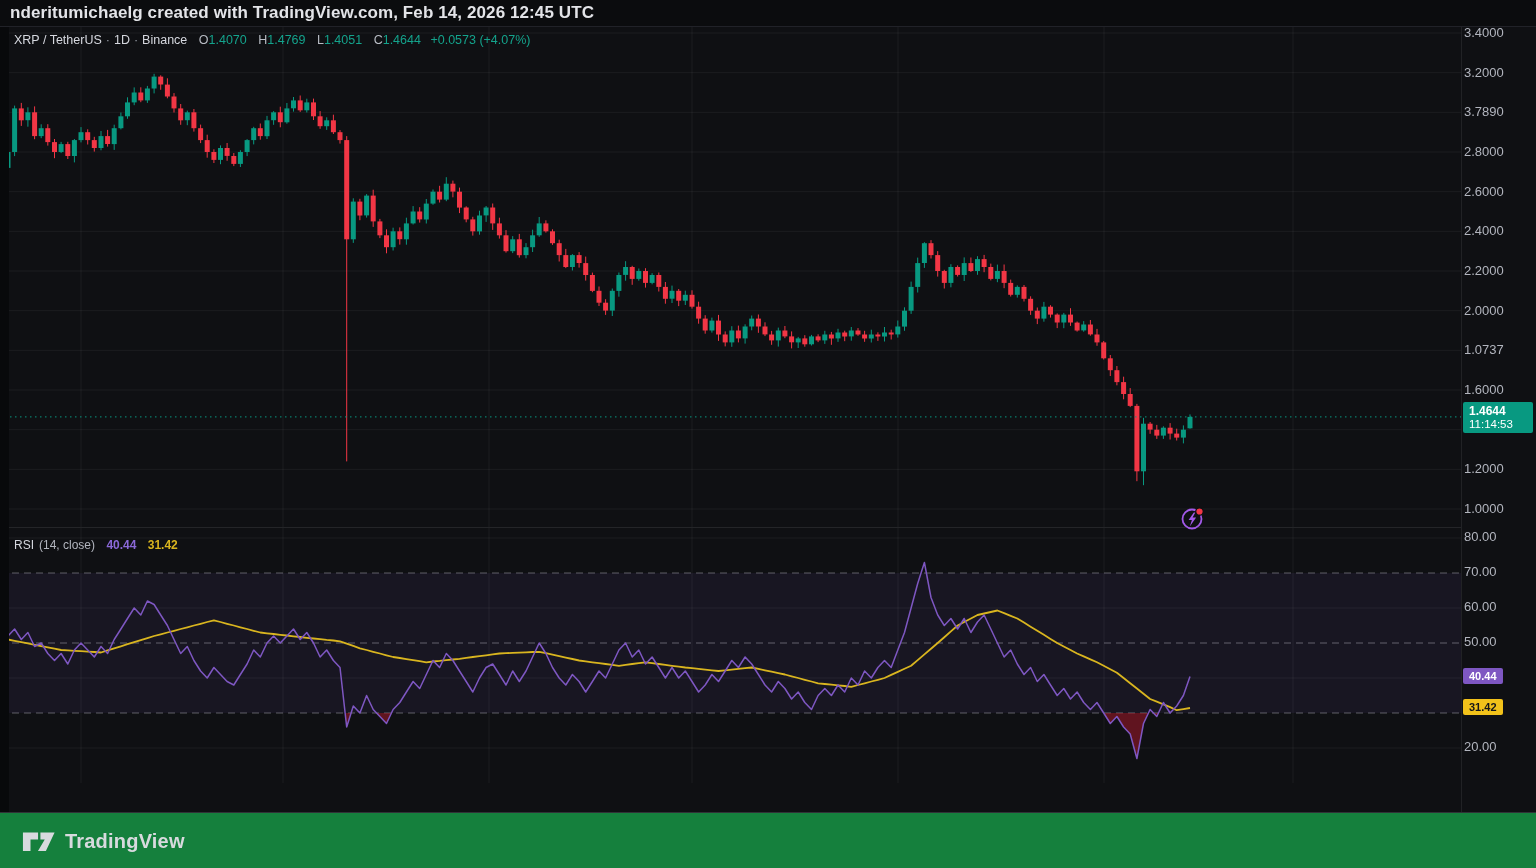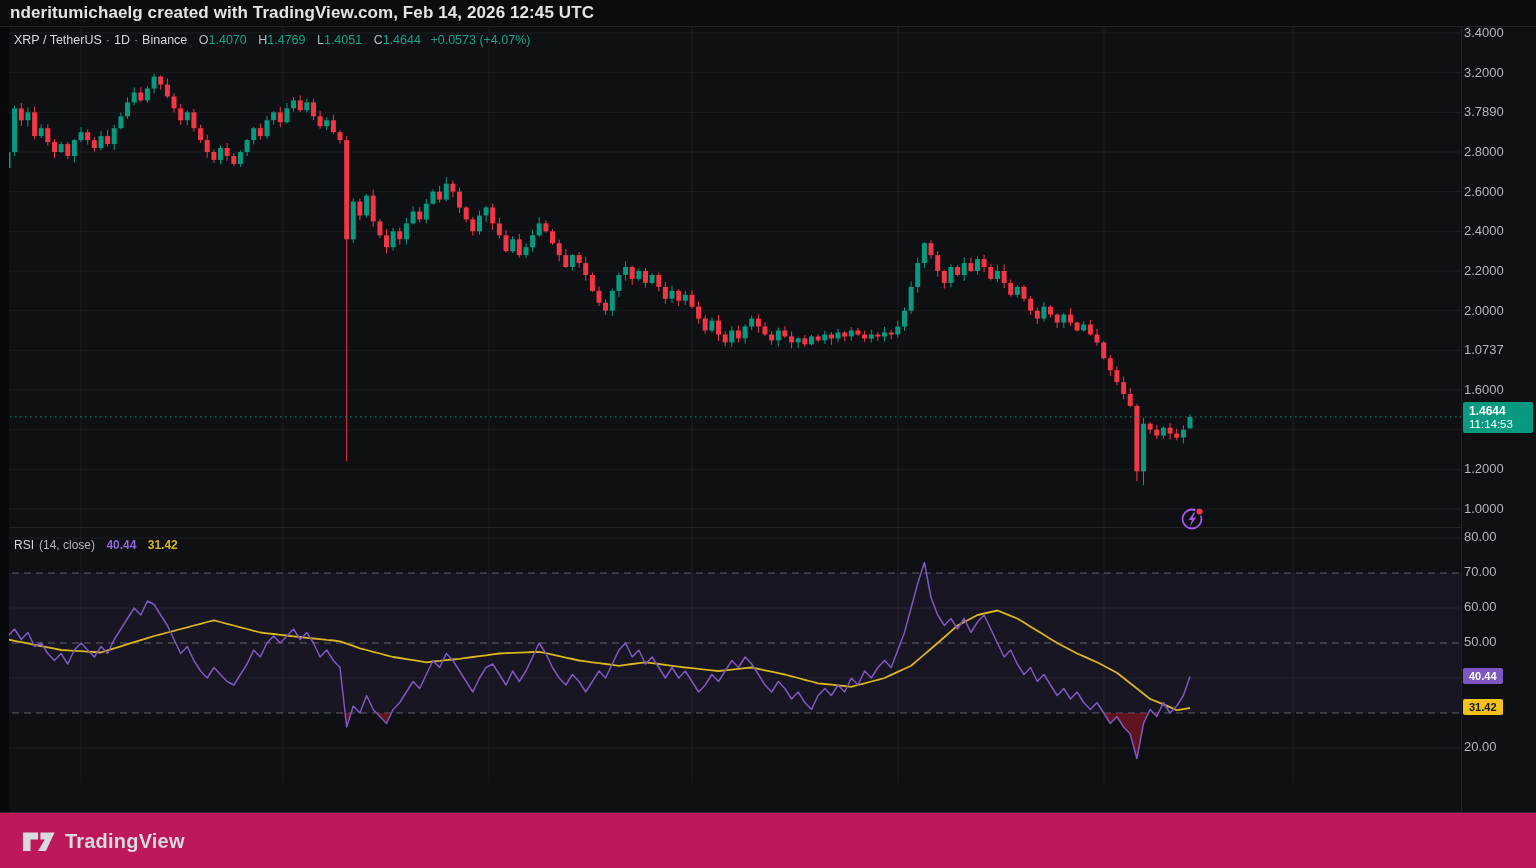--- a/index.html
+++ b/index.html
@@ -35,21 +35,21 @@
   .ind-label{position:absolute;left:2px;height:16px;line-height:16px;border-radius:2px;
     font-size:11px;font-weight:bold;padding:0 6px;z-index:5;}
   #rsi-label{top:668px;background:#7e57c2;color:#fff;}
   #rsi-ma-label{top:699px;background:#f2c21a;color:#15161a;}
   
   #time-axis{position:absolute;left:0;top:782px;width:1461px;height:30px;border-top:1px solid rgba(255,255,255,.07);}
   .month{position:absolute;top:8px;width:70px;margin-left:-35px;text-align:center;
     font-size:11.5px;color:#9da2ad;}
   .month.year{color:#cdd0d7;font-weight:bold;}
   
-  #bottombar{position:absolute;left:0;top:812px;width:1536px;height:56px;background:#be185d;
+  #bottombar{position:absolute;left:0;top:812px;width:1536px;height:56px;background:#15803d;
     border-top:1px solid #303237;display:flex;align-items:center;z-index:6;}
   #logo{display:flex;align-items:center;margin-left:22px;cursor:pointer;}
   #logo svg{display:block;}
   #logo .brand{color:#d8dade;font-size:20px;font-weight:bold;margin-left:9px;letter-spacing:.2px;}
   
   #lightning{position:absolute;left:1179px;top:505px;width:27px;height:27px;z-index:5;cursor:pointer;}
   svg{shape-rendering:geometricPrecision;}
 </style>
 </head>
 <body>

